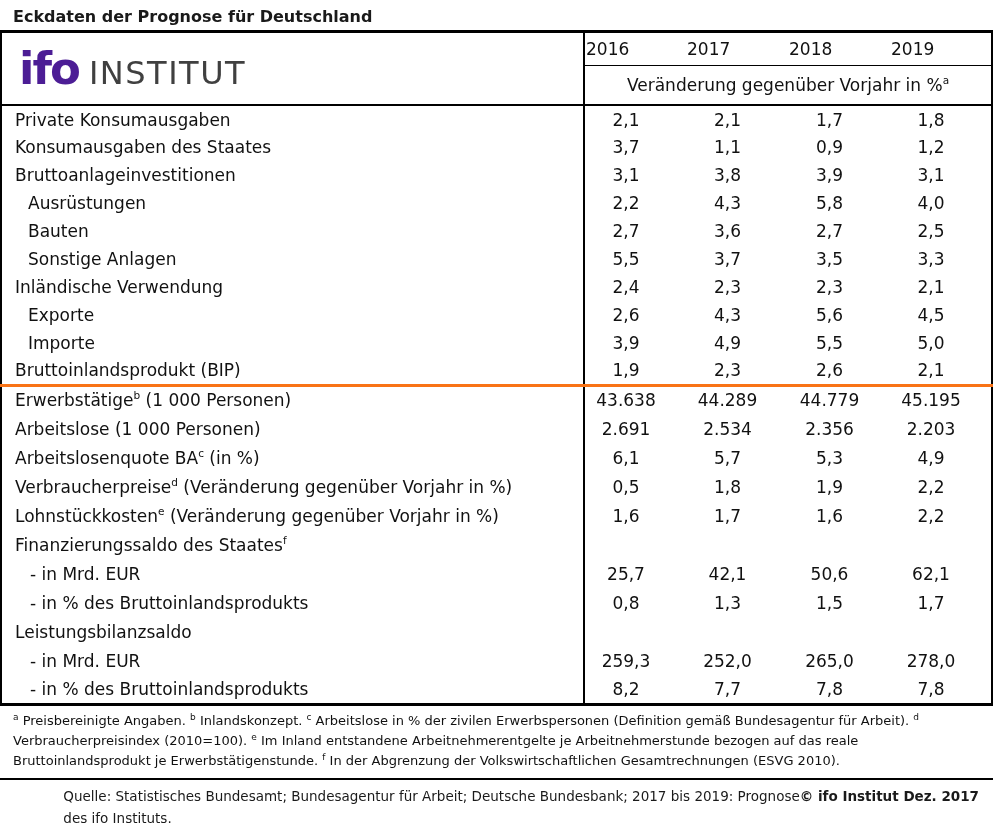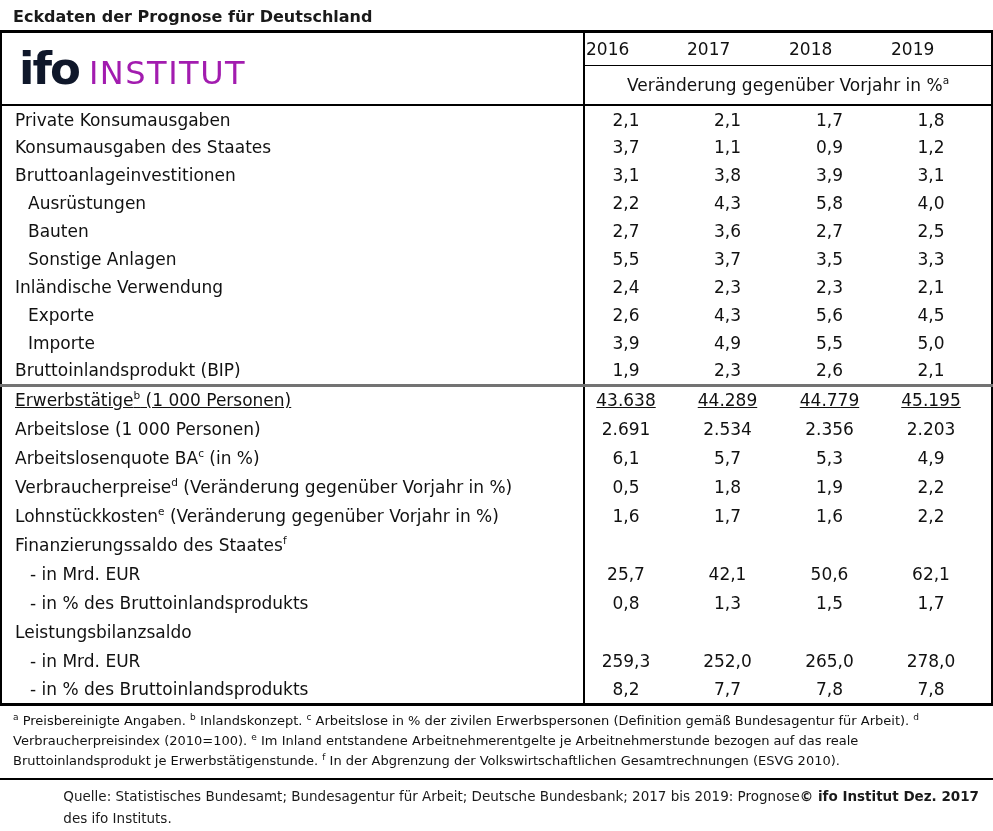--- a/index.html
+++ b/index.html
@@ -23,21 +23,21 @@
   td { vertical-align: middle; font-size: 17px; color: #111; }
   .logo-cell { padding-left: 17px; border-bottom: 2px solid #000; }
   .logo { display: flex; align-items: baseline; }
   .logo-ifo { font-size: 45px; font-weight: 800; letter-spacing: -2px; line-height: 1; }
   .logo-inst { font-size: 32px; font-weight: 400; letter-spacing: 1.5px; margin-left: 10px; line-height: 1; }
   .year { height: 32px; text-align: left; border-bottom: 1px solid #000; }
   .subheader { height: 40px; text-align: center; border-bottom: 2px solid #000; }
   .bl { border-left: 2px solid #000; }
   tbody td { height: 28px; }
   tbody#s2 td { height: 29px; }
-  tbody#s2 tr:first-child td { border-top: 3px solid #737373; text-decoration: underline; }
+  tbody#s2 tr:first-child td { border-top: 3px solid #f97316; }
   td.label { padding-left: 13px; white-space: nowrap; overflow: hidden; }
   td.label.ind-sub { padding-left: 26px; }
   td.label.ind-dash { padding-left: 28px; }
   td.val { text-align: center; padding-right: 20px; }
   sup { font-size: 10.5px; line-height: 0; }
   .footnotes {
     border-bottom: 2px solid #000;
     padding: 5px 14px 7px 13px; font-size: 13px; line-height: 20px; color: #111;
   }
   .footnotes sup { font-size: 9px; }
@@ -60,22 +60,22 @@
       <col class="c-label">
         <col class="c-val">
         <col class="c-val">
         <col class="c-val">
         <col class="c-val">
     </colgroup>
     <thead>
       <tr>
         <td class="logo-cell" rowspan="2">
           <div class="logo">
-            <span class="logo-ifo" style="color: #0f172a;">ifo</span>
-            <span class="logo-inst" style="color: #a21caf;">INSTITUT</span>
+            <span class="logo-ifo" style="color: #4c1d95;">ifo</span>
+            <span class="logo-inst" style="color: #404040;">INSTITUT</span>
           </div>
         </td>
         <td class="year bl">2016</td>
         <td class="year">2017</td>
         <td class="year">2018</td>
         <td class="year">2019</td>
       </tr>
       <tr>
         <td class="subheader bl" colspan="4">
           <span>Veränderung gegenüber Vorjahr in %</span><sup>a</sup>

